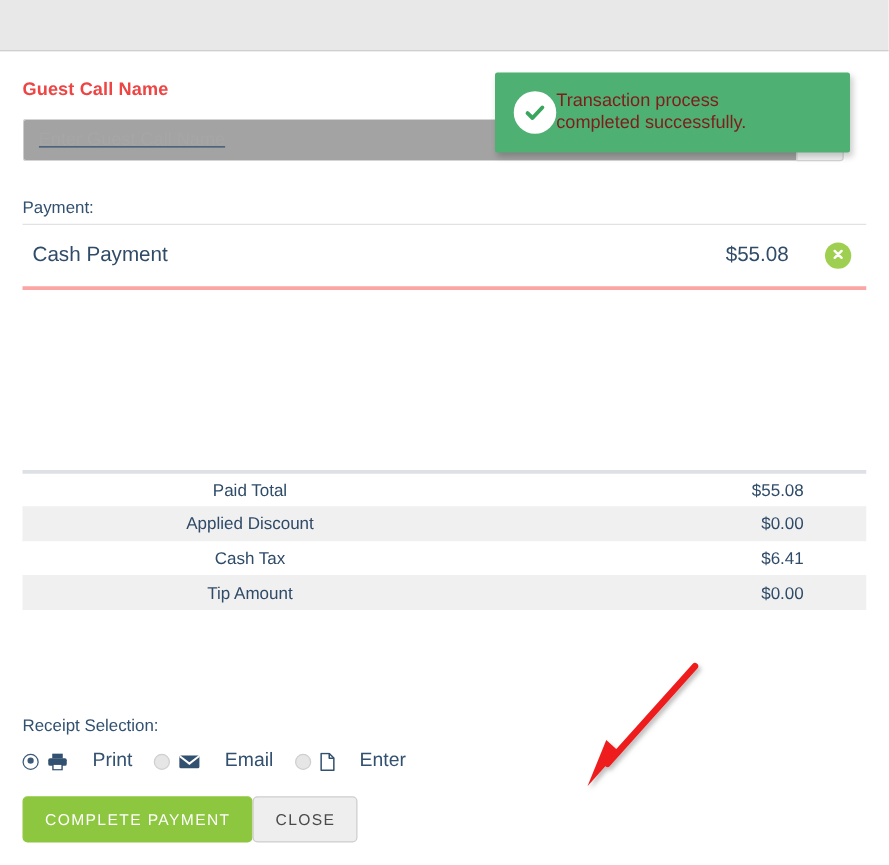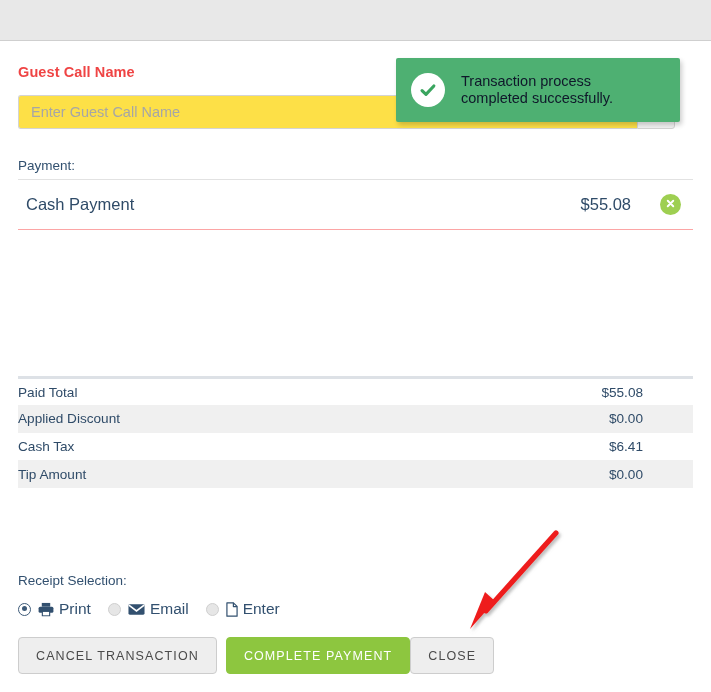--- a/index.html
+++ b/index.html
@@ -54,26 +54,27 @@
   }
   .guest-input {
     position: absolute;
     left: 0; top: 0;
     width: 619px;
     height: 34px;
     box-sizing: border-box;
     border: 1px solid #d4d4d4;
     border-right: none;
     border-radius: 3px 0 0 3px;
-    background: #fde047;
+    background: #a3a3a3;
     font-family: "Liberation Sans", sans-serif;
     font-size: 14.5px;
     color: #33506f;
     padding: 0 12px;
     outline: none;
+    text-decoration: underline;
   }
   .guest-input::placeholder { color: #a6a6a6; }
   .input-addon {
     position: absolute;
     left: 619px; top: 0;
     width: 38px;
     height: 34px;
     box-sizing: border-box;
     border: 1px solid #d4d4d4;
     border-radius: 0 3px 3px 0;
@@ -103,42 +104,41 @@
     height: 34px;
     margin-left: 15px;
     flex: 0 0 34px;
     background: #ffffff;
     border-radius: 50%;
     display: flex;
     align-items: center;
     justify-content: center;
   }
   .toast-msg {
-    margin-left: 16px;
-    color: #0f172a;
+    color: #7f1d1d;
     font-size: 14.5px;
     line-height: 17px;
     max-width: 175px;
   }
 
   
   .payments-label {
     position: absolute;
     left: 18px;
     top: 116px;
     font-size: 13.5px;
     color: #32506f;
   }
   .payments-list {
     position: absolute;
     left: 18px;
     top: 137px;
     width: 675px;
     border-top: 1px solid #e2e2e2;
-    border-bottom: 1px solid #fca5a5;
+    border-bottom: 3px solid #fca5a5;
   }
   .payment-row {
     position: relative;
     height: 49px;
     display: flex;
     align-items: center;
   }
   .payment-name {
     margin-left: 8px;
     font-size: 16.5px;
@@ -176,21 +176,21 @@
   }
   .totals tr { height: 27.6px; }
   .totals tr:nth-child(even) { background: #f0f0f0; }
   .totals td {
     padding: 0;
     font-size: 13.6px;
     color: #2f4b68;
     vertical-align: middle;
   }
   .totals td.lbl {
-    text-align: left;
+    text-align: center;
     padding-right: 106px;
   }
   .totals td.val {
     text-align: right;
     padding-right: 50px;
     width: 155px;
   }
 
   
   .receipt-label {
@@ -234,21 +234,21 @@
     width: 5px; height: 5px;
     border-radius: 50%;
     background: #3d5a78;
   }
   .radio-opt .ricon {
     margin-left: 7px;
     display: flex;
     align-items: center;
   }
   .radio-opt .rtext {
-    margin-left: 5px;
+    margin-left: 20px;
     font-size: 15.5px;
     color: #32506f;
   }
 
   
   .btn-row {
     position: absolute;
     left: 18px;
     top: 595px;
     display: flex;
@@ -383,21 +383,20 @@
           <path d="M1 0.8 H8 L12 4.6 V15.2 H1 Z" fill="#ffffff" stroke="#32506f" stroke-width="1.3" stroke-linejoin="round"></path>
           <path d="M8 0.8 V4.8 H12" fill="none" stroke="#32506f" stroke-width="1.3" stroke-linejoin="round"></path>
         </svg>
       </span>
       <span class="rtext">Enter</span>
     </label>
 
   </div>
 
   <div class="btn-row">
-    <button class="btn btn-default">Cancel Transaction</button>
     <button class="btn btn-primary">Complete Payment</button>
     <button class="btn btn-default">Close</button>
   </div>
 
 </div>
 
 <div class="toast">
   <div class="toast-icon">
     <svg width="22" height="22" viewBox="0 0 24 24" aria-hidden="true">
       <path d="M5.5 12.6 L9.8 16.8 L18.4 7.6" fill="none" stroke="#3aa55f" stroke-width="3.4" stroke-linecap="round" stroke-linejoin="round"></path>

